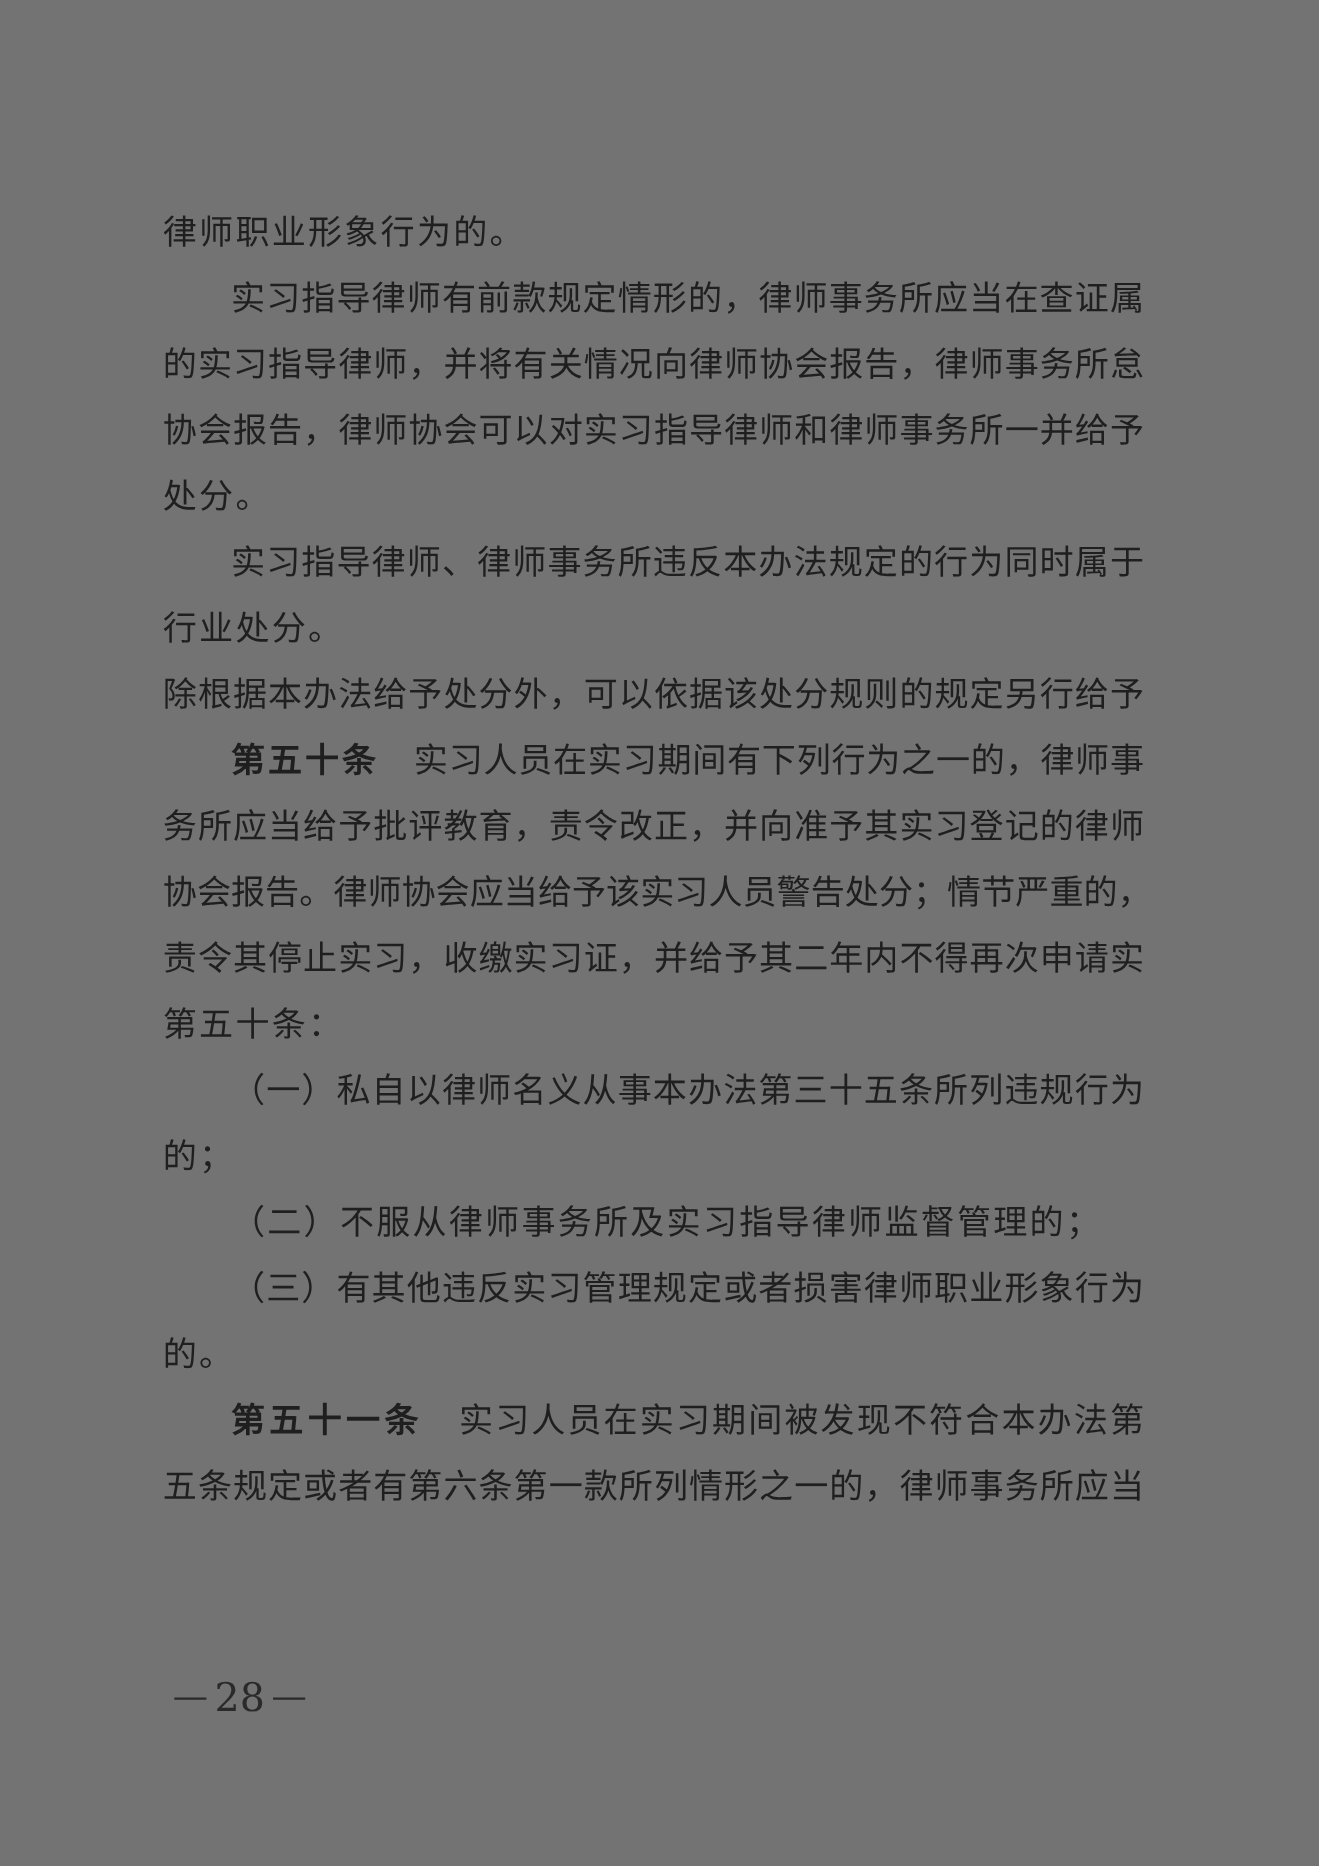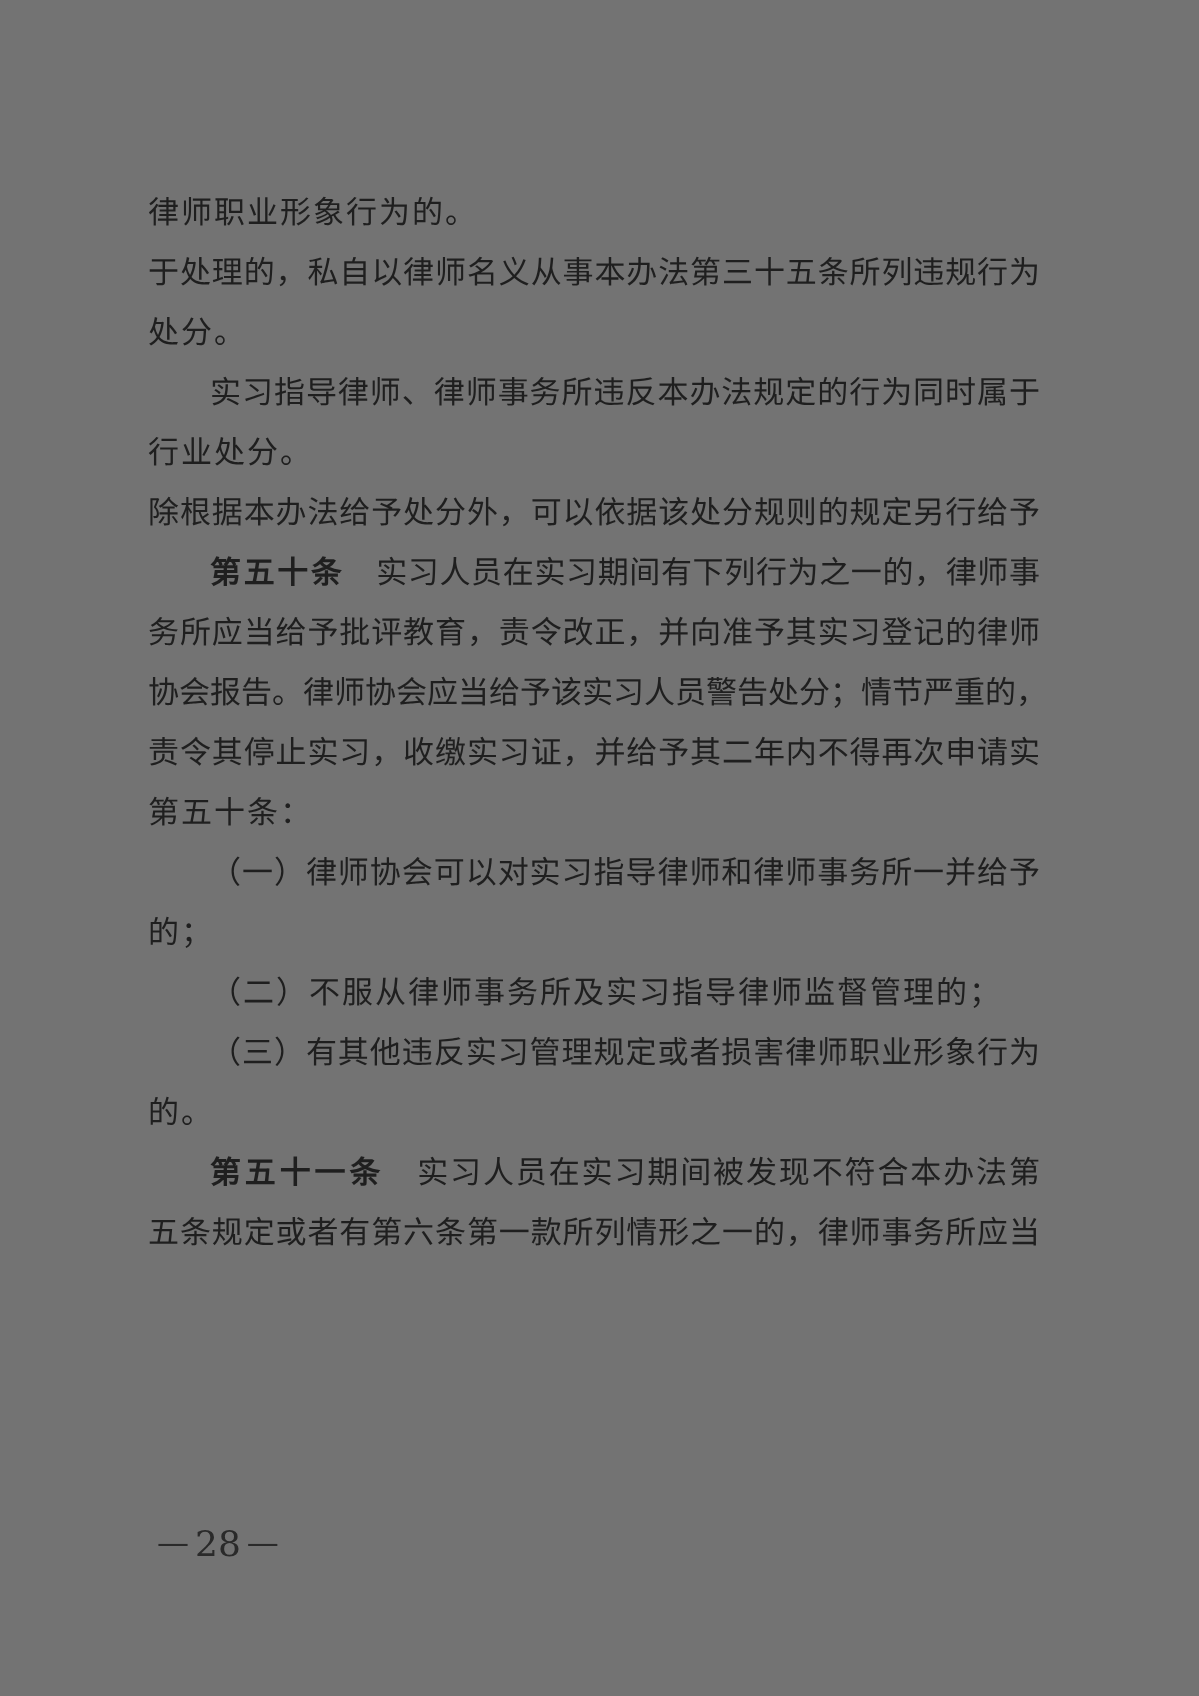--- a/index.html
+++ b/index.html
@@ -72,31 +72,33 @@
   }
 </style>
 </head>
 <body>
 
 <div class="page">
 
   <div class="doc-body">
 
   <div class="line f"><span>律师职业形象行为的。</span></div>
-      <div class="line j"><span>于处理的，私自以律师名义从事本办法第三十五条所列违规行为</span></div>
+      <div class="line j ind"><span>实习指导律师有前款规定情形的，律师事务所应当在查证属</span></div>
+      <div class="line j"><span>的实习指导律师，并将有关情况向律师协会报告，律师事务所怠</span></div>
+      <div class="line j"><span>协会报告，律师协会可以对实习指导律师和律师事务所一并给予</span></div>
       <div class="line f"><span>处分。</span></div>
       <div class="line j ind"><span>实习指导律师、律师事务所违反本办法规定的行为同时属于</span></div>
       <div class="line f"><span>行业处分。</span></div>
       <div class="line j"><span>除根据本办法给予处分外，可以依据该处分规则的规定另行给予</span></div>
       <div class="line j ind"><span class="bseg">第五十条</span><span>　实习人员在实习期间有下列行为之一的，律师事</span></div>
       <div class="line j"><span>务所应当给予批评教育，责令改正，并向准予其实习登记的律师</span></div>
       <div class="line j"><span>协会报告。律师协会应当给予该实习人员警告处分；情节严重的，</span></div>
       <div class="line j"><span>责令其停止实习，收缴实习证，并给予其二年内不得再次申请实</span></div>
       <div class="line f"><span>第五十条：</span></div>
-      <div class="line j ind"><span>（一）律师协会可以对实习指导律师和律师事务所一并给予</span></div>
+      <div class="line j ind"><span>（一）私自以律师名义从事本办法第三十五条所列违规行为</span></div>
       <div class="line f"><span>的；</span></div>
       <div class="line f ind"><span>（二）不服从律师事务所及实习指导律师监督管理的；</span></div>
       <div class="line j ind"><span>（三）有其他违反实习管理规定或者损害律师职业形象行为</span></div>
       <div class="line f"><span>的。</span></div>
       <div class="line j ind"><span class="bseg">第五十一条</span><span>　实习人员在实习期间被发现不符合本办法第</span></div>
       <div class="line j"><span>五条规定或者有第六条第一款所列情形之一的，律师事务所应当</span></div>
     </div>
 
   <div class="footer">
     <span class="dash">—</span>

